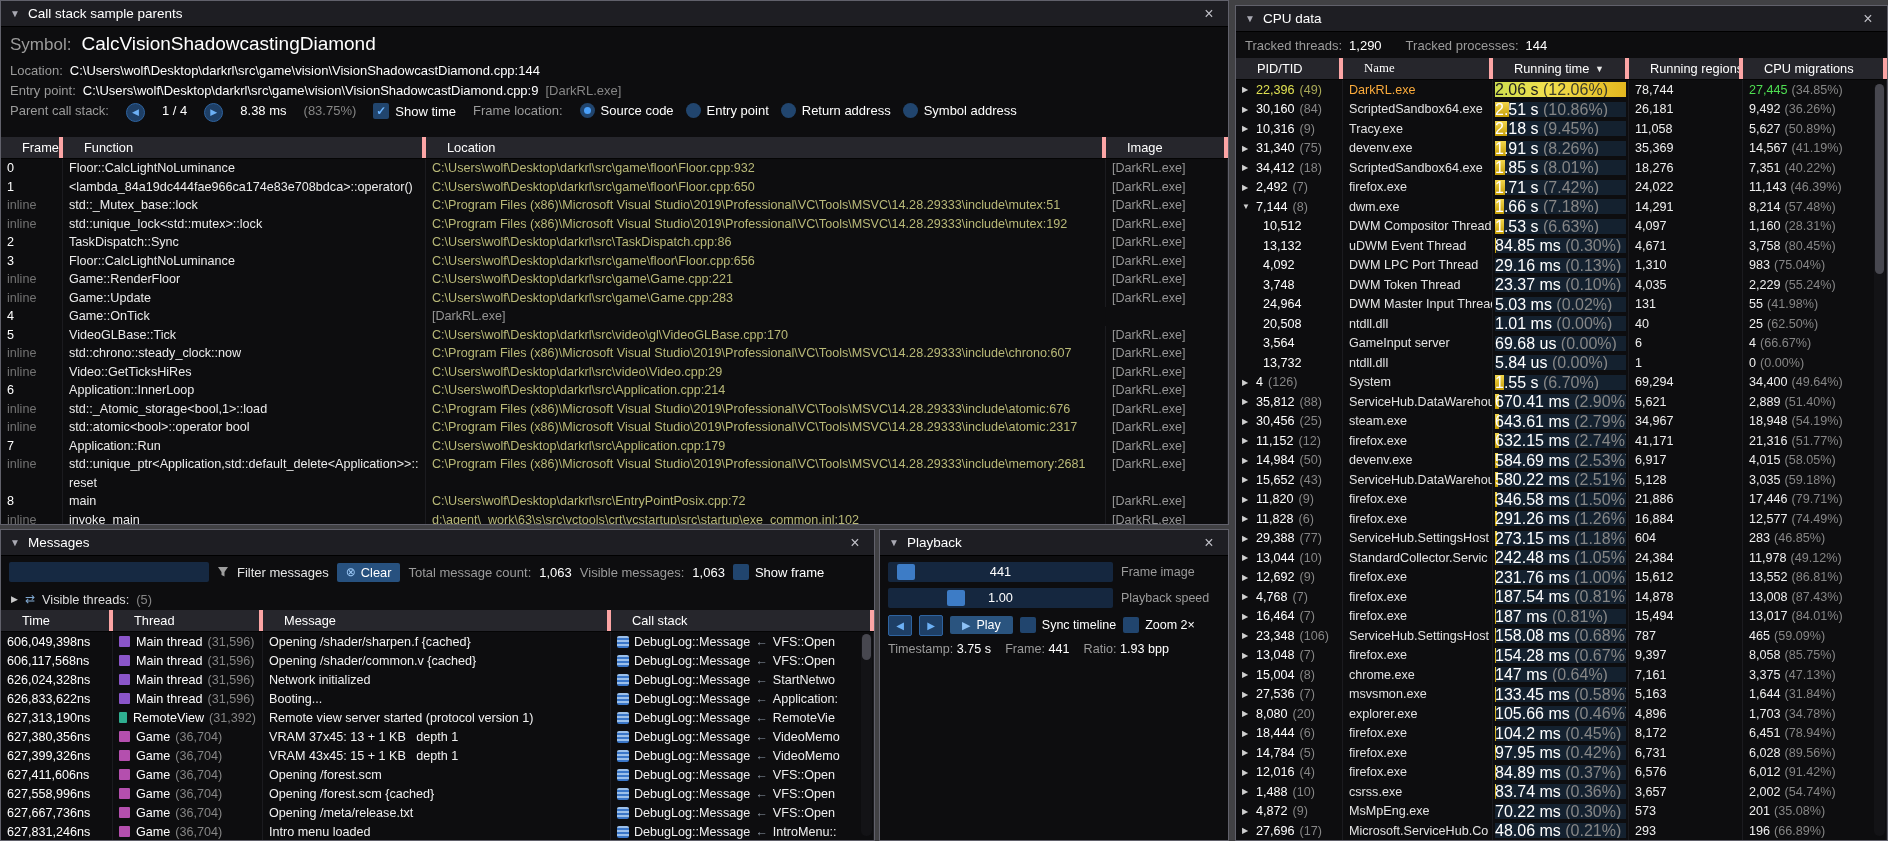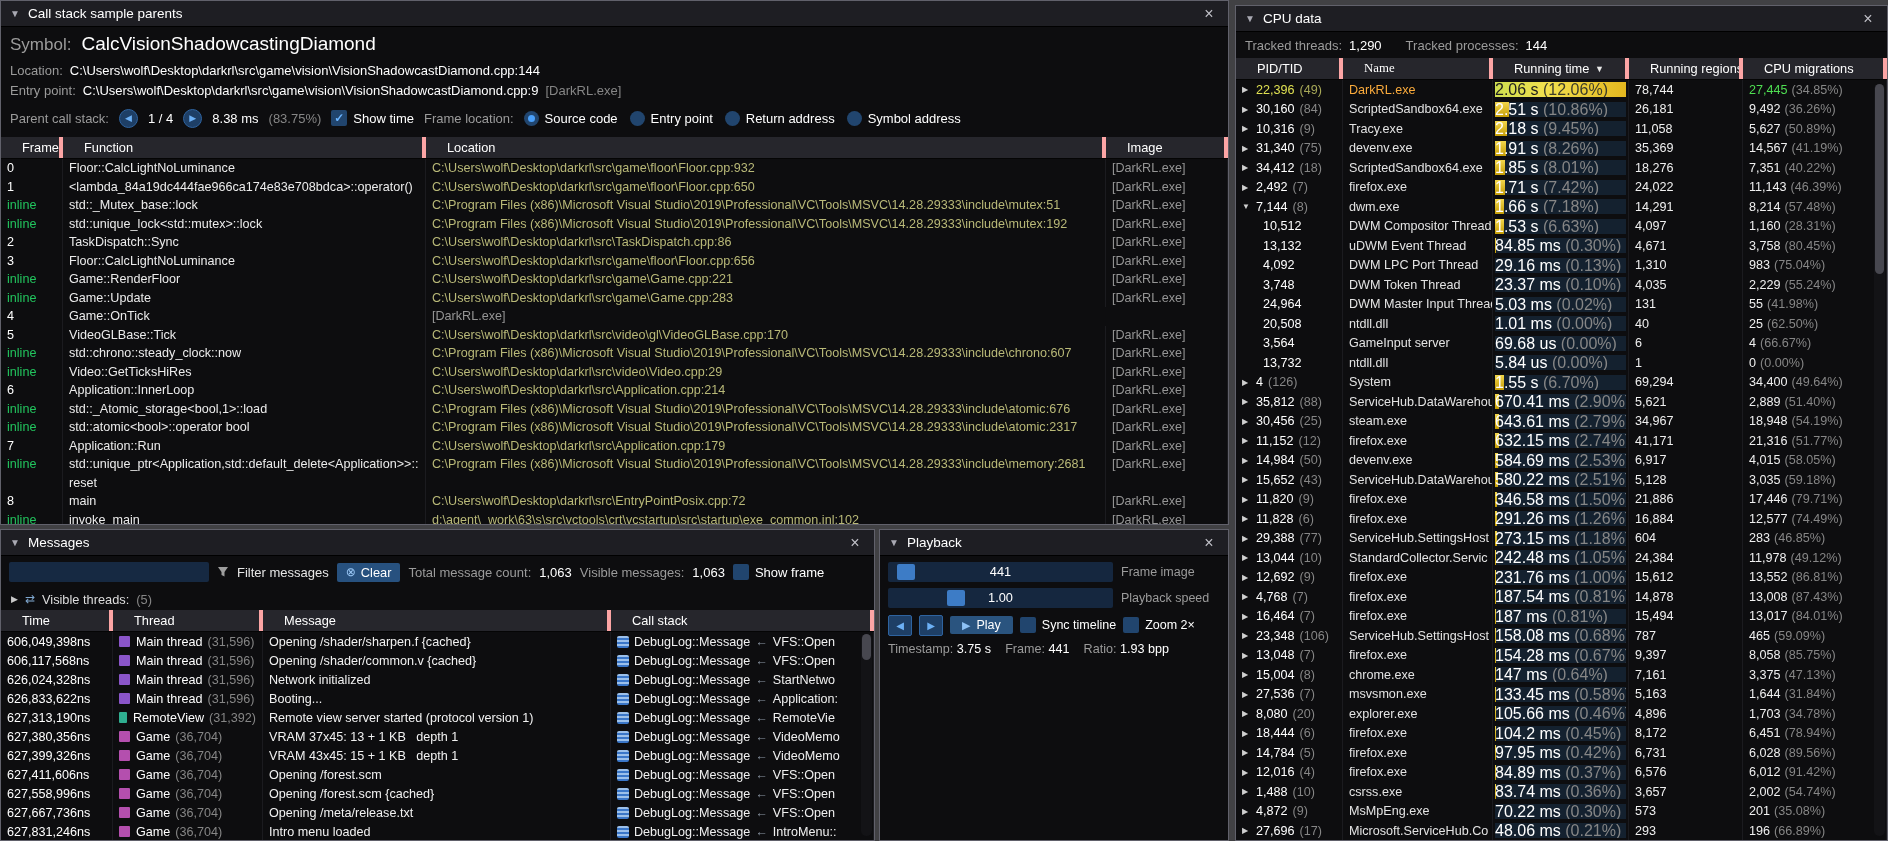--- a/index.html
+++ b/index.html
@@ -15,40 +15,40 @@
   .dim{color:#868686}
   .green{color:#4fde52}
   .pad-l{margin-left:5px}
 
   
   .cs-info{padding:6px 9px 4px 9px}
   .sym-line{display:flex;align-items:baseline;gap:10px;height:30px}
   .sym-line .lbl{font-size:17px}
   .sym-name{color:#fff;font-size:19px}
   .info-line{height:20px;display:flex;gap:7px;align-items:flex-start;font-size:13px;white-space:nowrap}
-  .toolbar{height:30px;display:flex;align-items:center;gap:10px;font-size:13px;white-space:nowrap}
+  .toolbar{height:30px;display:flex;align-items:flex-start;gap:17px;font-size:13px;white-space:nowrap}
   .nav-btn{width:19px;height:19px;border-radius:50%;background:#1e3f66;border:1px solid #2e639f;color:#6cb0f5;font-size:9px;line-height:17px;text-align:center}
   .checkbox{display:inline-block;width:16px;height:16px;background:#21456e;border-radius:2px;text-align:center;line-height:15px}
   .checkbox span{color:#6ab4ff;font-size:12px;font-weight:bold}
   .checkbox.empty span{visibility:hidden}
   .chk-item{display:inline-flex;align-items:center;gap:6px;color:#fff}
   .radio-group{display:inline-flex;gap:12px}
   .radio-item{display:inline-flex;align-items:center;gap:6px;color:#fff}
   .radio{width:15px;height:15px;border-radius:50%;background:#21456e;position:relative}
   .radio.sel::after{content:"";position:absolute;left:4px;top:4px;width:7px;height:7px;border-radius:50%;background:#4aa0fa}
 
   .thead{display:flex;background:#26262c;border-bottom:1px solid #050505;color:#fff;flex:0 0 22px;align-items:stretch}
   .thead .cell{padding:3px 21px;border-right:4px solid #fca5a5;font-size:12.8px;display:flex;justify-content:space-between;align-items:center}
   .tbody{flex:1;overflow:hidden;position:relative}
   .cell{padding:0 6px;overflow:hidden;white-space:nowrap}
 
   .cs-row{display:flex;font-size:12.6px;line-height:18.5px}
   .cs-row .cell{border-right:1px solid #1b1b1f}
   .c-frame{flex:0 0 62px;color:#fff}
-  .c-frame.dim{color:#22c55e}
+  .c-frame.dim{color:#737373}
   .c-fn{flex:0 0 363px;color:#ececec;white-space:normal;overflow-wrap:anywhere}
   .c-loc{flex:0 0 680px;color:#b9b978;white-space:normal;overflow-wrap:anywhere}
   .c-img{flex:1;color:#959595}
 
   
   .filter-bar{height:32px;display:flex;align-items:center;gap:8px;padding:0 8px;font-size:13px;white-space:nowrap}
   .filter-input{width:200px;height:20px;background:#162942;border:none;border-radius:2px;color:#fff;padding:0 5px;font-family:"Liberation Sans",sans-serif;font-size:12.5px}
   .btn{display:inline-flex;align-items:center;gap:5px;background:#27517f;border-radius:2px;padding:2px 9px;color:#fff;font-size:12.8px}
   .btn .ico{color:#9ac8f7;font-size:12px}
   .threads-line{height:22px;display:flex;align-items:center;gap:7px;padding:0 10px;font-size:12.8px;color:#dedede}

